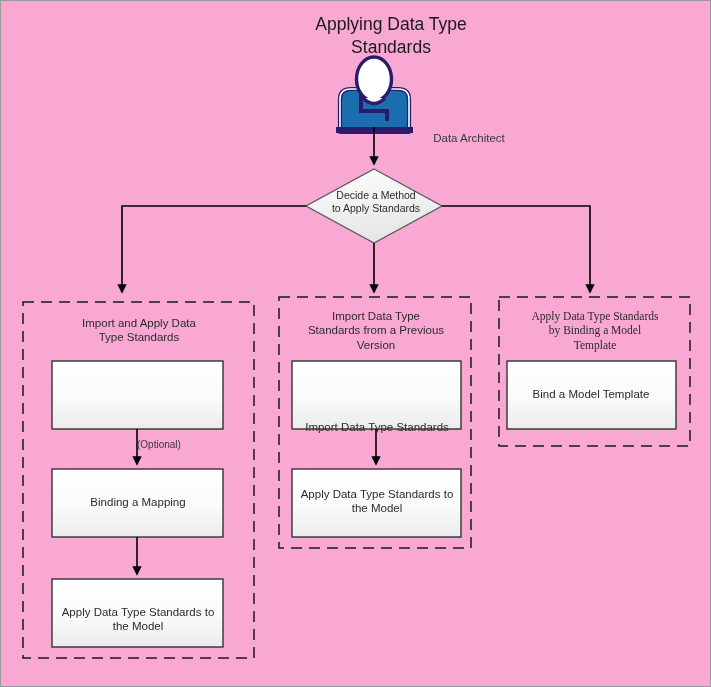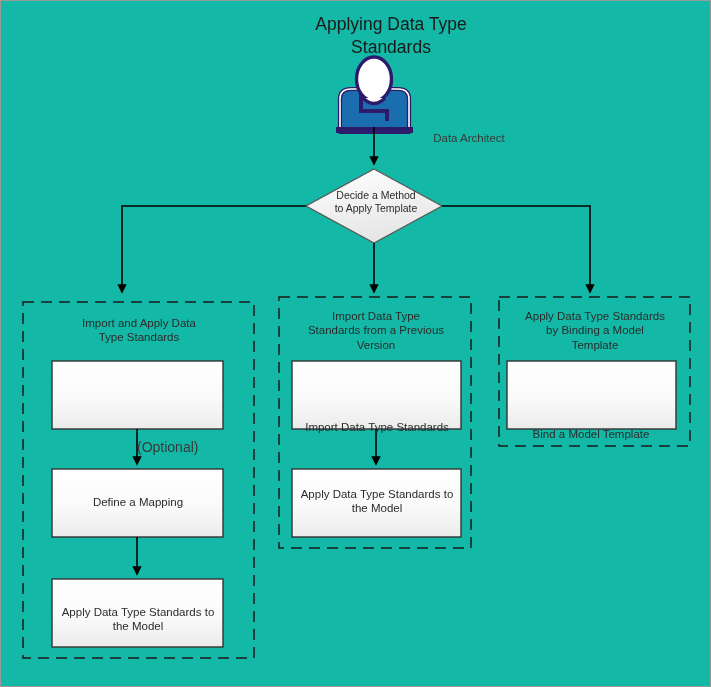--- a/index.html
+++ b/index.html
@@ -7,21 +7,21 @@
     padding: 0;
     background: #ffffff;
   }
   body {
     font-family: "Liberation Sans", sans-serif;
   }
   #canvas {
     position: relative;
     width: 711px;
     height: 687px;
-    background: #14b8a6;
+    background: #f9a8d4;
     border: 1px solid #9a9a9a;
     box-sizing: border-box;
     overflow: hidden;
   }
   #svg-layer {
     position: absolute;
     left: 0;
     top: 0;
     width: 711px;
     height: 687px;
@@ -55,37 +55,37 @@
     width: 134px;
     font-size: 10.5px;
     color: #2b2b2b;
   }
   .group-title {
     font-size: 11.5px;
     color: #2b2b2b;
   }
   #group1-title { left: 35px; top: 315px; width: 206px; }
   #group2-title { left: 288px; top: 308px; width: 174px; }
-  #group3-title { left: 505px; top: 308px; width: 178px; }
+  #group3-title { left: 505px; top: 308px; width: 178px; font-family: Liberation Serif, serif; }
   .node-label {
     font-size: 11.5px;
     color: #2b2b2b;
   }
   #n1-label { left: 53px; top: 378px; width: 168px; }
   #n2-label { left: 53px; top: 494px; width: 168px; }
   #n3-label { left: 53px; top: 604px; width: 168px; }
   #n4-label { left: 292px; top: 386px; width: 168px; margin-top: 33px; }
   #n5-label { left: 292px; top: 486px; width: 168px; }
-  #n6-label { left: 506px; top: 386px; width: 168px; margin-top: 40px; }
+  #n6-label { left: 506px; top: 386px; width: 168px; }
   #edge-optional {
     left: 136px;
     top: 438px;
     width: 92px;
     text-align: left;
-    font-size: 14px;
+    font-size: 10px;
     color: #3a3a3a;
   }
 </style>
 </head>
 <body>
 
 <div id="canvas">
 
   <svg id="svg-layer" viewBox="0 0 711 687" xmlns="http://www.w3.org/2000/svg">
     <defs>
@@ -135,32 +135,32 @@
     <line x1="375" y1="428" x2="375" y2="460" stroke="#000000" stroke-width="1.6" marker-end="url(#arrow)"></line>
 
     <rect x="506" y="360" width="169" height="68" fill="url(#boxGrad)" stroke="#333333" stroke-width="1.4"></rect>
   </svg>
 
   <div class="txt" id="title">Applying Data Type Standards</div>
 
   <div class="txt" id="actor-label">Data Architect</div>
 
   <div class="txt" id="diamond-label">Decide a Method
-to Apply Template</div>
+to Apply Standards</div>
 
   <div class="txt group-title" id="group1-title">Import and Apply Data
 Type Standards</div>
   <div class="txt group-title" id="group2-title">Import Data Type
 Standards from a Previous
 Version</div>
   <div class="txt group-title" id="group3-title">Apply Data Type Standards
 by Binding a Model
 Template</div>
 
-  <div class="txt node-label" id="n2-label">Define a Mapping</div>
+  <div class="txt node-label" id="n2-label">Binding a Mapping</div>
   <div class="txt node-label" id="n3-label">Apply Data Type Standards to
 the Model</div>
 
   <div class="txt node-label" id="n4-label">Import Data Type Standards</div>
   <div class="txt node-label" id="n5-label">Apply Data Type Standards to
 the Model</div>
 
   <div class="txt node-label" id="n6-label">Bind a Model Template</div>
 
   <div class="txt" id="edge-optional">(Optional)</div>

